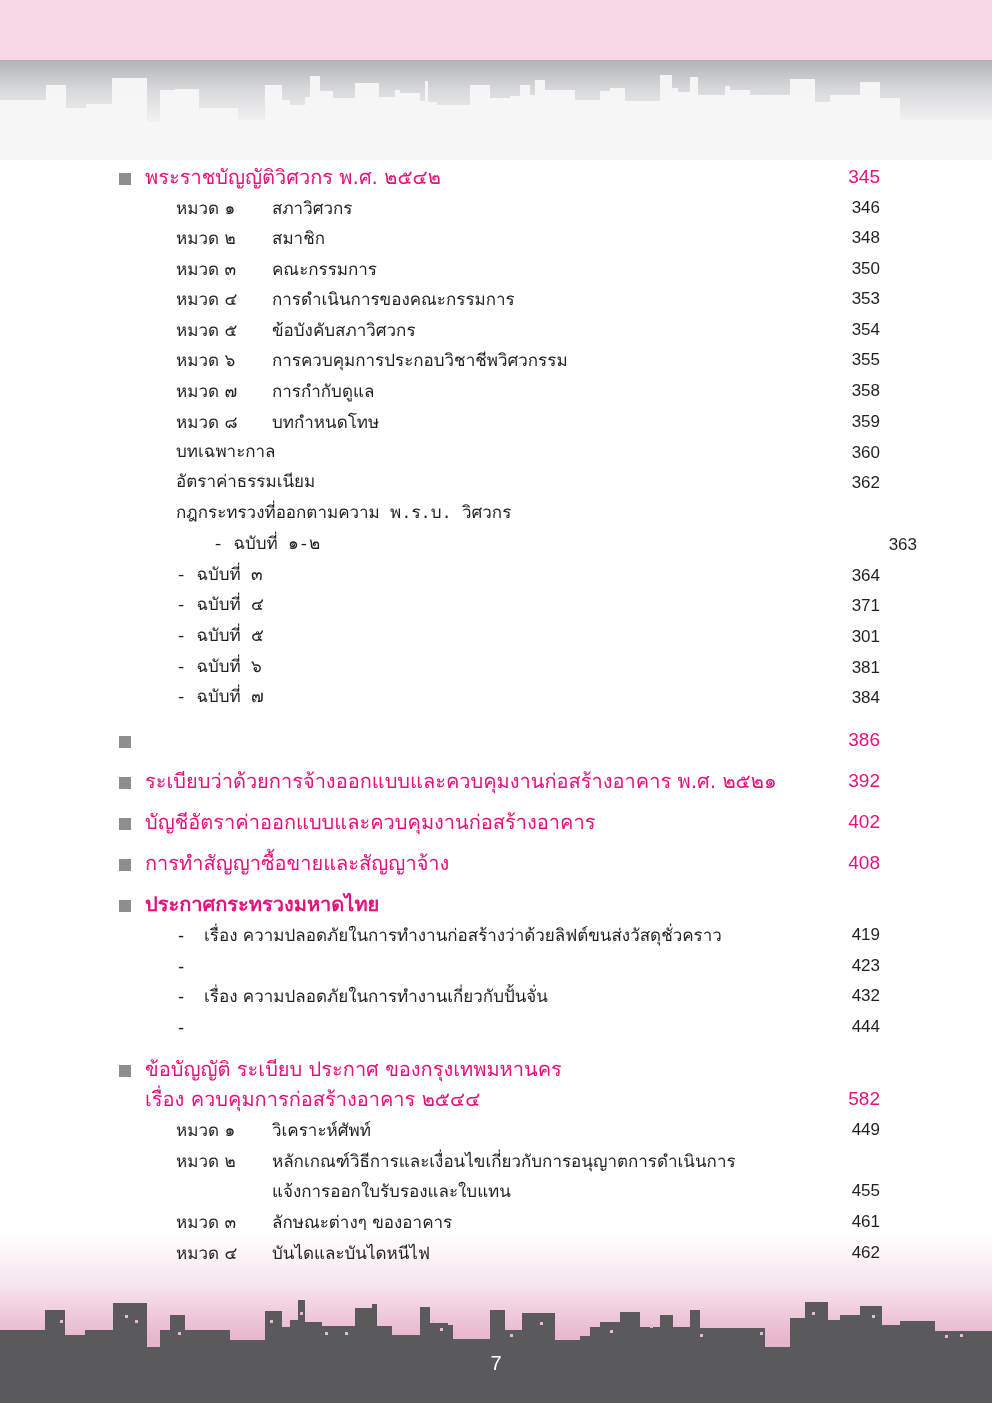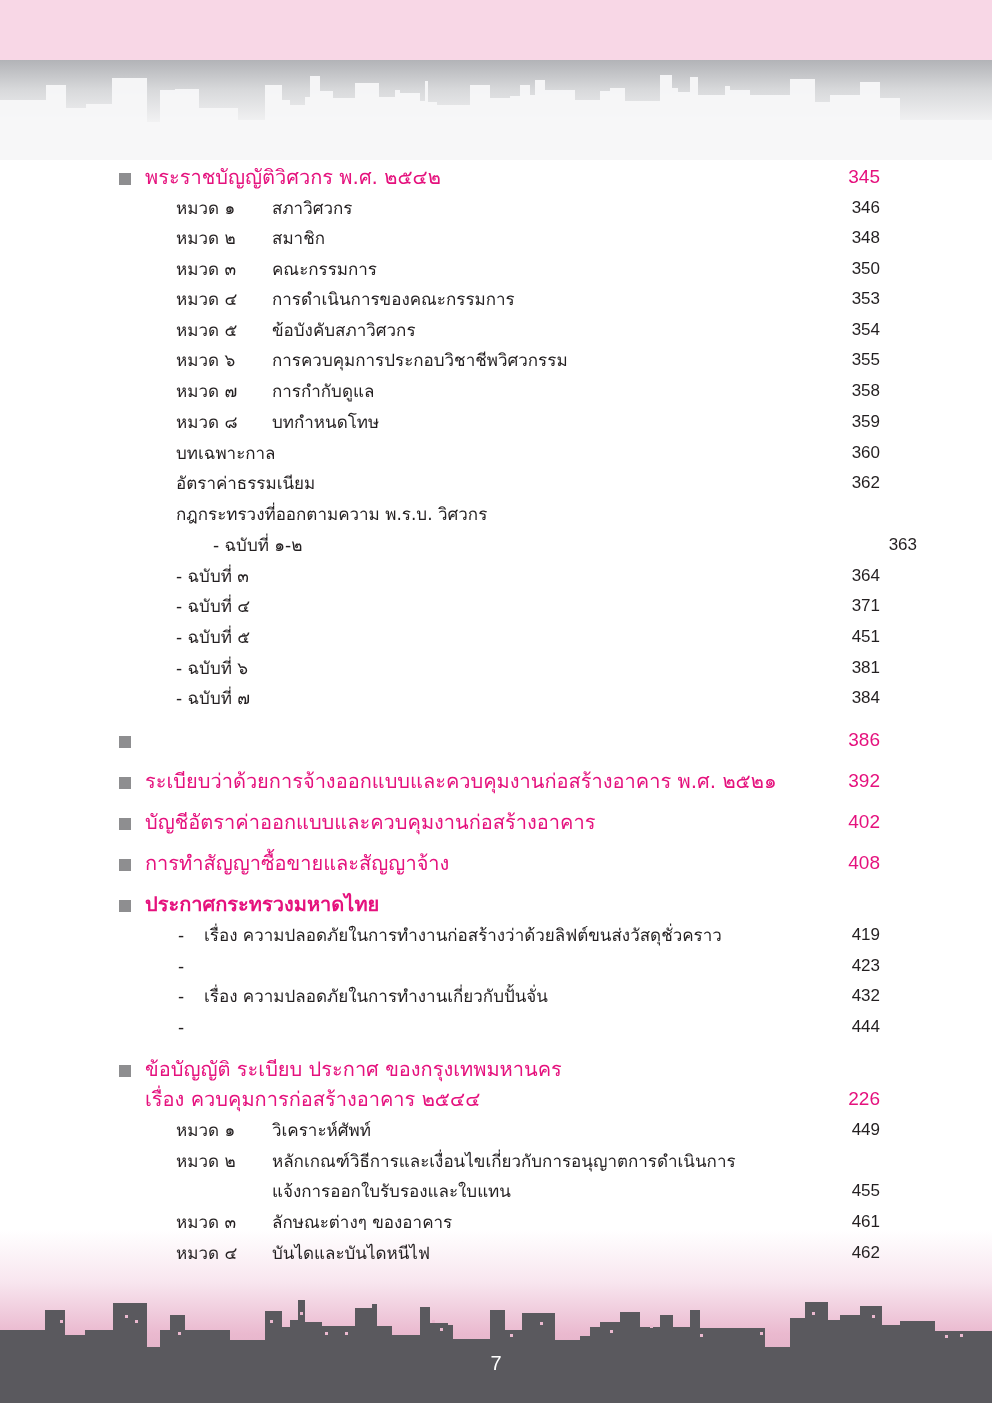--- a/index.html
+++ b/index.html
@@ -38,21 +38,21 @@
   }
   .main-title {
     position: absolute; left: 145px; color: #e5117d; font-size: 20px;
   }
   .main-page {
     position: absolute; right: 112px; color: #e5117d; font-size: 19px;
     font-family: "Liberation Sans", sans-serif;
   }
   .sub-label { position: absolute; left: 176px; font-size: 17px; }
   .sub-text { position: absolute; left: 272px; font-size: 17px; }
-  .sub-text-wide { position: absolute; left: 176px; font-size: 17px; }
+  .sub-text-wide { position: absolute; left: 176px; font-size: 17px; font-family: Liberation Mono, monospace; }
   .dash { position: absolute; left: 178px; font-size: 17px; }
   .subject { position: absolute; left: 204px; font-size: 17px; }
   .sub-page {
     position: absolute; right: 112px; font-size: 17px;
     font-family: "Liberation Sans", sans-serif;
   }
 </style>
 </head>
 <body>
 
@@ -129,21 +129,21 @@
   <div class="row" style="top:561px;">
     <span class="sub-text-wide">- ฉบับที่ ๓</span>
     <span class="sub-page">364</span>
   </div>
   <div class="row" style="top:591px;">
     <span class="sub-text-wide">- ฉบับที่ ๔</span>
     <span class="sub-page">371</span>
   </div>
   <div class="row" style="top:622px;">
     <span class="sub-text-wide">- ฉบับที่ ๕</span>
-    <span class="sub-page">451</span>
+    <span class="sub-page">301</span>
   </div>
   <div class="row" style="top:653px;">
     <span class="sub-text-wide">- ฉบับที่ ๖</span>
     <span class="sub-page">381</span>
   </div>
   <div class="row" style="top:683px;">
     <span class="sub-text-wide">- ฉบับที่ ๗</span>
     <span class="sub-page">384</span>
   </div>
 
@@ -189,21 +189,21 @@
     <span class="dash">-</span>
     <span class="sub-page">444</span>
   </div>
 
   <div class="row" style="top:1054px;">
     <span class="bullet"></span>
     <span class="main-title">ข้อบัญญัติ ระเบียบ ประกาศ ของกรุงเทพมหานคร</span>
   </div>
   <div class="row" style="top:1084px;">
     <span class="main-title">เรื่อง ควบคุมการก่อสร้างอาคาร ๒๕๔๔</span>
-    <span class="main-page">226</span>
+    <span class="main-page">582</span>
   </div>
   <div class="row" style="top:1115px;">
     <span class="sub-label">หมวด ๑</span>
     <span class="sub-text">วิเคราะห์ศัพท์</span>
     <span class="sub-page">449</span>
   </div>
   <div class="row" style="top:1146px;">
     <span class="sub-label">หมวด ๒</span>
     <span class="sub-text">หลักเกณฑ์วิธีการและเงื่อนไขเกี่ยวกับการอนุญาตการดำเนินการ</span>
   </div>

